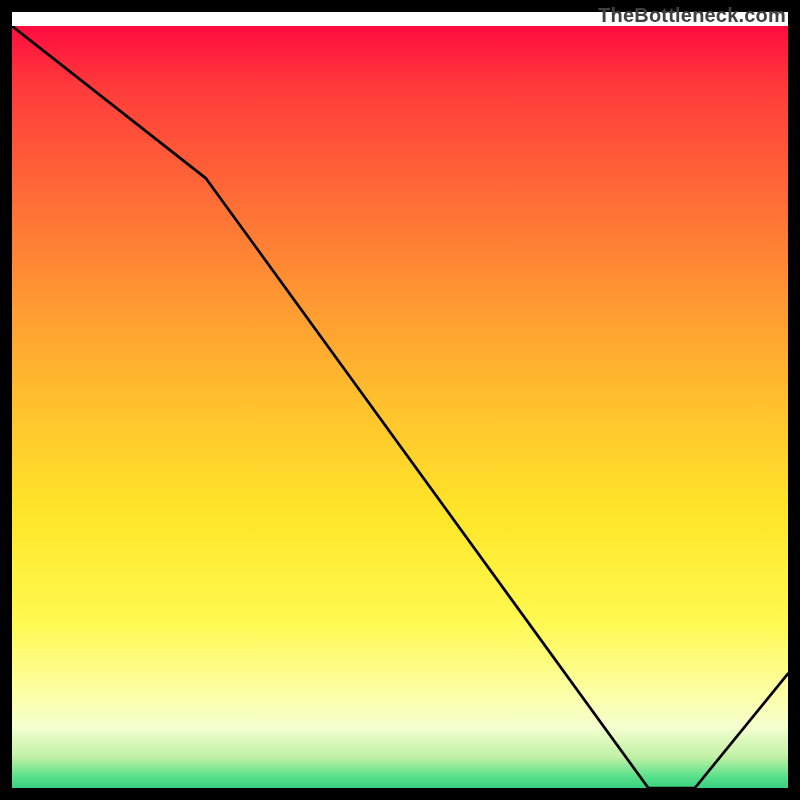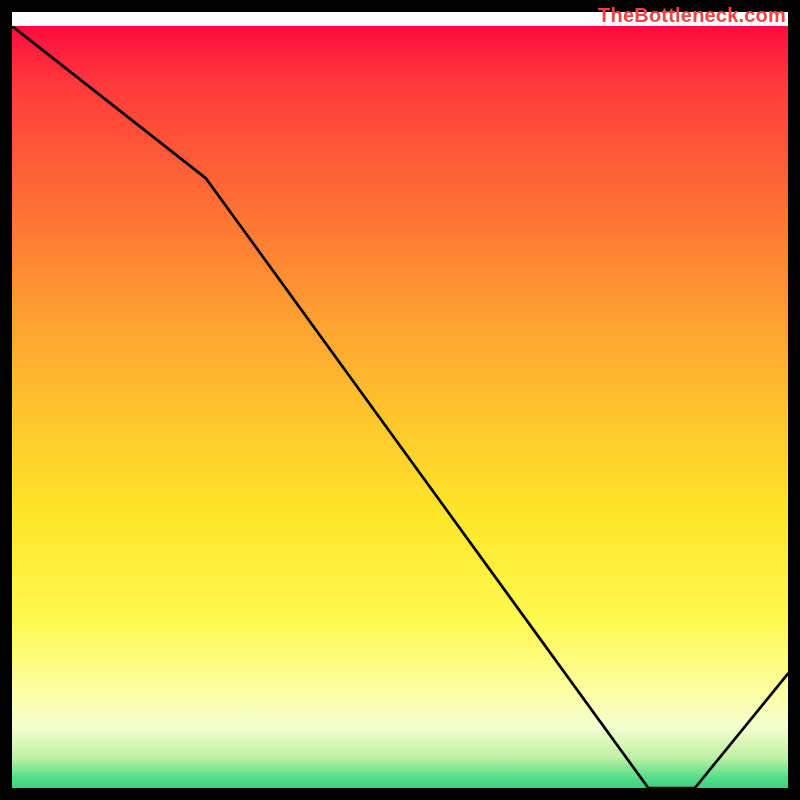--- a/index.html
+++ b/index.html
@@ -16,21 +16,21 @@
     inset: 0;
     box-sizing: border-box;
     border: 12px solid #000000;
   }
   .watermark {
     position: absolute;
     top: 4px;
     right: 14px;
     font-size: 20px;
     font-weight: 600;
-    color: #ef4444;
+    color: #404040;
     letter-spacing: 0.2px;
     z-index: 10;
   }
   .gradient {
     position: absolute;
     left: 12px;
     right: 12px;
     top: 26px;
     bottom: 12px;
     background: linear-gradient(

